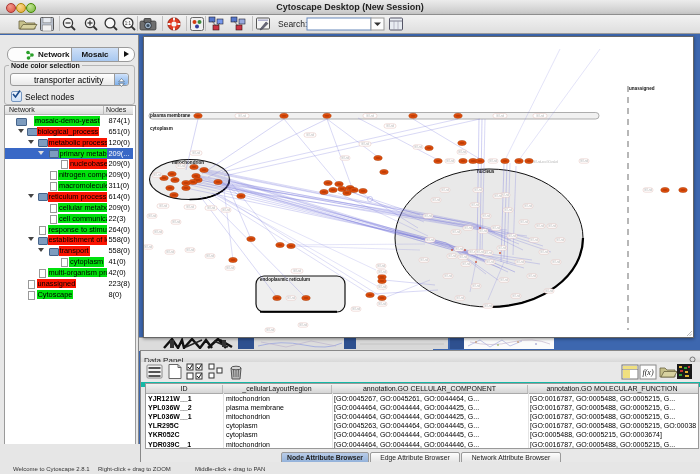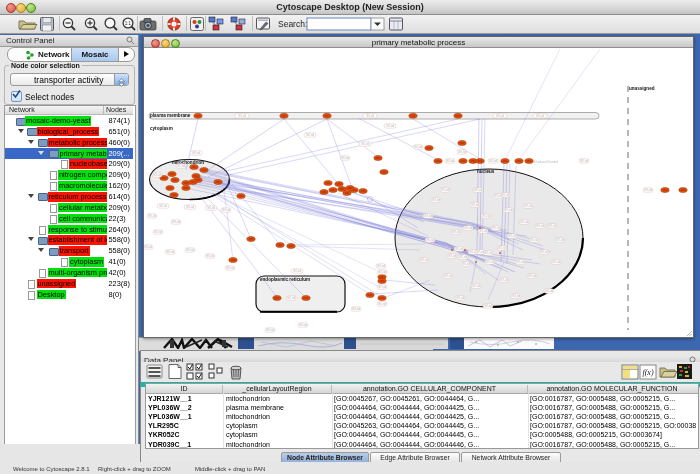--- a/index.html
+++ b/index.html
@@ -188,27 +188,20 @@
       <rect x="318" y="0" width="90" height="11" fill="#fbfbfb"></rect>
         <path d="M322 8 L334 2 L344 9 L356 2 L364 8 L376 3" stroke="#aab0e0" stroke-width="0.7" fill="none"></path>
       <path d="M324 4 Q345 9 366 4 T 404 6" stroke="#c0aec8" stroke-width="0.6" fill="none"></path>
       <circle cx="330" cy="4" r="0.8" fill="#c08040"></circle>
         <circle cx="352" cy="7" r="0.8" fill="#80a040"></circle>
         <circle cx="372" cy="4" r="0.8" fill="#c08040"></circle>
         <circle cx="390" cy="6" r="0.8" fill="#8080c0"></circle>
     </svg>
 
     <div id="cp" class="abs">
-      <div id="cphead" class="abs panelhead">
-          <span>Control Panel</span>
-        <svg class="abs" style="right:3px;top:1px" width="9" height="9">
-            <circle cx="3.5" cy="3.5" r="2.5" fill="none" stroke="#777" stroke-width="1"></circle>
-            <line x1="5.5" y1="5.5" x2="8" y2="8" stroke="#777" stroke-width="1"></line>
-          </svg>
-      </div>
       <div id="cptabs" class="abs">
         <svg class="abs" style="left:17px;top:2px" width="10" height="10">
             <circle cx="3" cy="2.5" r="1.8" fill="#2aa02a"></circle>
             <circle cx="7" cy="5" r="1.8" fill="#2aa02a"></circle>
             <circle cx="3.5" cy="8" r="1.8" fill="#2aa02a"></circle>
             <path d="M3 2.5 L7 5 L3.5 8" stroke="#2aa02a" stroke-width="0.8" fill="none"></path>
           </svg>
         <div class="abs tabtxt" style="left:30px;top:2px;">Network</div>
         <div id="tabmosaic" class="abs">
             <div class="tabtxt" style="text-align:center;margin-top:2px;">Mosaic</div>
@@ -232,55 +225,55 @@
       <div id="chklabel" class="abs">Select nodes</div>
       <div id="tree" class="abs">
         <div id="treehead" class="abs">
             <span style="position:absolute;left:4px;top:0px;">Network</span>
             <span style="position:absolute;left:101px;top:0px;">Nodes</span>
             <span style="position:absolute;left:98px;top:0;width:1px;height:8px;background:#bbb"></span>
           </div>
         <div id="treerows">
             <div class="trow abs" style="top:9.50px;">
               <div class="fold" style="left:11px"></div>
-              <div class="lbl grn" style="left:20px;max-width:79px">mosaic-demo-yeast</div>
+              <div class="lbl grn" style="left:29px;max-width:79px">mosaic-demo-yeast</div>
               <div class="cnt" style="">874(1)</div>
             </div>
             <div class="trow abs" style="top:20.35px;">
               <div class="arrow" style="left:13px;"></div>
               <div class="fold" style="left:22px"></div>
               <div class="lbl red" style="left:31.5px;max-width:68.5px">biological_process</div>
               <div class="cnt" style="">651(0)</div>
             </div>
             <div class="trow abs" style="top:31.20px;">
               <div class="arrow" style="left:22.5px;"></div>
               <div class="fold" style="left:32.5px"></div>
               <div class="lbl red" style="left:42.5px;max-width:57.5px">metabolic process</div>
-              <div class="cnt" style="">460(0)</div>
+              <div class="cnt" style="">120(0)</div>
             </div>
             <div class="trow abs" style="top:42.05px;background:#3968c6;">
               <div class="arrow" style="left:33px;border-top-color:#ddd;"></div>
               <div class="fold" style="left:43.5px"></div>
               <div class="lbl grn" style="left:53.5px;max-width:46.5px">primary metabo</div>
               <div class="cnt" style="color:#fff;">209(...</div>
             </div>
             <div class="trow abs" style="top:52.90px;">
               <div class="page" style="left:55.5px"></div>
               <div class="lbl red" style="left:64px;max-width:36px">nucleobase-</div>
               <div class="cnt" style="">209(0)</div>
             </div>
             <div class="trow abs" style="top:63.75px;">
               <div class="page" style="left:44.5px"></div>
               <div class="lbl grn" style="left:53px;max-width:47px">nitrogen compo</div>
               <div class="cnt" style="">209(0)</div>
             </div>
             <div class="trow abs" style="top:74.60px;">
               <div class="page" style="left:44.5px"></div>
               <div class="lbl grn" style="left:53px;max-width:47px">macromolecule</div>
-              <div class="cnt" style="">162(0)</div>
+              <div class="cnt" style="">311(0)</div>
             </div>
             <div class="trow abs" style="top:85.45px;">
               <div class="arrow" style="left:22.5px;"></div>
               <div class="fold" style="left:32.5px"></div>
               <div class="lbl red" style="left:42.5px;max-width:57.5px">reticulum process</div>
               <div class="cnt" style="">614(0)</div>
             </div>
             <div class="trow abs" style="top:96.30px;">
               <div class="page" style="left:44.5px"></div>
               <div class="lbl grn" style="left:53px;max-width:47px">cellular metabo</div>
@@ -318,34 +311,28 @@
               <div class="lbl grn" style="left:42.5px;max-width:57.5px">multi-organism pro</div>
               <div class="cnt" style="">42(0)</div>
             </div>
             <div class="trow abs" style="top:172.25px;">
               <div class="page" style="left:22.5px"></div>
               <div class="lbl red" style="left:31.5px;max-width:68.5px">unassigned</div>
               <div class="cnt" style="">223(8)</div>
             </div>
             <div class="trow abs" style="top:183.10px;">
               <div class="page" style="left:22.5px"></div>
-              <div class="lbl grn" style="left:31.5px;max-width:68.5px">Desktop</div>
+              <div class="lbl grn" style="left:31.5px;max-width:68.5px">Cytoscape</div>
               <div class="cnt" style="">8(0)</div>
             </div>
           </div>
       </div>
     </div>
 
     <div id="mw" class="abs">
-      <div id="mwhead" class="abs">
-        <div class="tl abs" style="left:7px;top:2px;width:7px;height:7px;background:radial-gradient(circle at 35% 30%,#f09a8e,#dd4f3e);border:0.5px solid #a33;"></div>
-        <div class="tl abs" style="left:17px;top:2px;width:7px;height:7px;background:radial-gradient(circle at 35% 30%,#f8d98a,#e6a437);border:0.5px solid #a80;"></div>
-        <div class="tl abs" style="left:27px;top:2px;width:7px;height:7px;background:radial-gradient(circle at 35% 30%,#c2e694,#77b33c);border:0.5px solid #480;"></div>
-        <div class="title">primary metabolic process</div>
-      </div>
       <svg id="canvas" class="abs" style="left:0;top:11px" width="548" height="289" viewBox="144 48 548 289">
           <ellipse cx="489" cy="238" rx="94" ry="69" fill="#e9e9e9" stroke="#111" stroke-width="1"></ellipse>
           <path d="M 489 307 A 94 69 0 0 0 583 238" fill="none" stroke="#000" stroke-width="2.2"></path>
           <ellipse cx="189.5" cy="179.5" rx="40" ry="20" fill="#ededed" stroke="#111" stroke-width="1.1"></ellipse>
           <path d="M 189.5 199.5 A 40 20 0 0 0 229.5 179.5" fill="none" stroke="#000" stroke-width="1.7"></path>
           <rect x="256" y="276" width="89" height="36" rx="8" fill="#efefef" stroke="#111" stroke-width="1.2"></rect>
           <path d="M 260 311.7 L 337 311.7" stroke="#000" stroke-width="2"></path>
           <rect x="149" y="112.5" width="450" height="6.5" rx="3.2" fill="#f1f1f1" stroke="#999" stroke-width="0.8"></rect>
           <line x1="628" y1="86" x2="628" y2="330" stroke="#888" stroke-width="1.2" stroke-dasharray="6,5"></line>
           <text x="150" y="117" font-size="4.6" font-weight="bold" fill="#111" font-family="Liberation Sans">plasma membrane</text>

